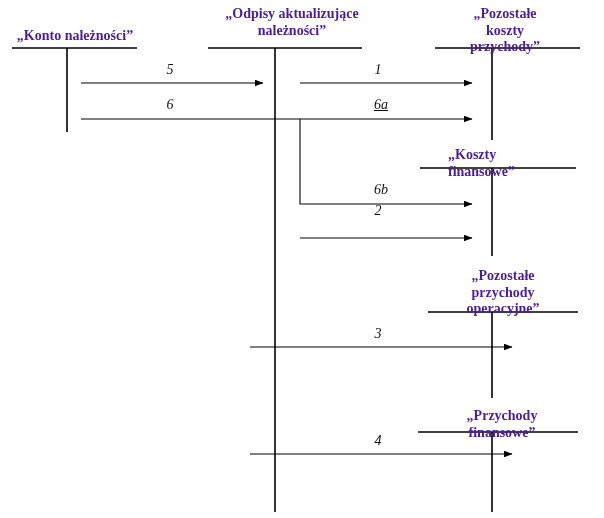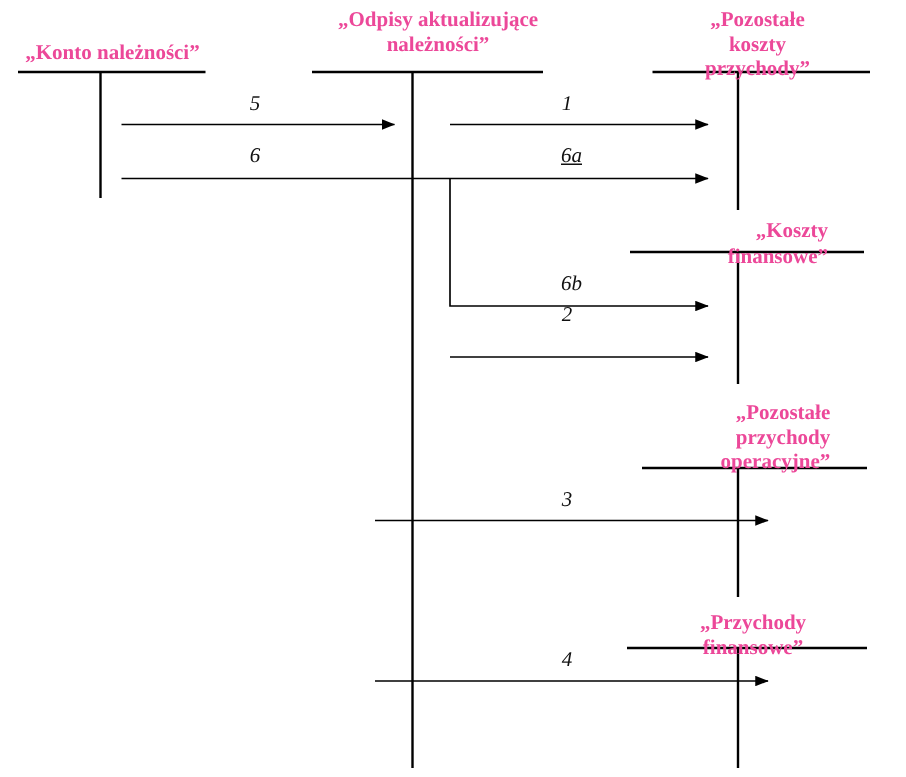--- a/index.html
+++ b/index.html
@@ -13,21 +13,21 @@
     height: 518px;
     background: #ffffff;
     font-family: "Liberation Serif", "DejaVu Serif", serif;
     overflow: hidden;
   }
   .acct-title {
     position: absolute;
     font-family: "Liberation Serif", "DejaVu Serif", serif;
     font-weight: bold;
     font-size: 14px;
-    color: #ec4899;
+    color: #4c1d95;
     text-align: center;
     line-height: 1.18;
     white-space: pre-line;
   }
   .flow-label {
     position: absolute;
     font-family: "Liberation Serif", "DejaVu Serif", serif;
     font-style: italic;
     font-size: 14px;
     color: #111111;
@@ -84,22 +84,22 @@
         <path class="flow-line" d="M 250 454 L 512 454" marker-end="url(#arrowhead)"></path>
       </g>
   </svg>
 
   <div id="account-labels">
       <div class="acct-title" style="left: 75px; top: 28px; width: auto; text-align: right; padding-left: 0px; white-space: pre-line; transform: translateX(-50%);">„Konto należności”</div>
       <div class="acct-title" style="left: 292px; top: 6px; width: auto; text-align: center; padding-left: 0px; white-space: pre-line; transform: translateX(-50%);">„Odpisy aktualizujące
 należności”</div>
       <div class="acct-title" style="left: 505px; top: 6px; width: auto; text-align: center; padding-left: 0px; white-space: pre-line; transform: translateX(-50%);">„Pozostałe koszty
 przychody”</div>
-      <div class="acct-title" style="left: 500px; top: 147px; width: auto; text-align: right; padding-left: 0px; white-space: pre-line; transform: translateX(-50%);">„Koszty finansowe”</div>
-      <div class="acct-title" style="left: 503px; top: 268px; width: auto; text-align: right; padding-left: 0px; white-space: pre-line; transform: translateX(-50%);">„Pozostałe przychody
+      <div class="acct-title" style="left: 500px; top: 147px; width: auto; text-align: left; padding-left: 0px; white-space: pre-line; transform: translateX(-50%);">„Koszty finansowe”</div>
+      <div class="acct-title" style="left: 503px; top: 268px; width: auto; text-align: center; padding-left: 0px; white-space: pre-line; transform: translateX(-50%);">„Pozostałe przychody
 operacyjne”</div>
       <div class="acct-title" style="left: 502px; top: 408px; width: auto; text-align: center; padding-left: 0px; white-space: pre-line; transform: translateX(-50%);">„Przychody finansowe”</div>
     </div>
   <div id="flow-labels">
       <div class="flow-label" style="left: 170px; top: 62px; transform: translateX(-50%);">5</div>
       <div class="flow-label" style="left: 170px; top: 97px; transform: translateX(-50%);">6</div>
       <div class="flow-label" style="left: 378px; top: 62px; transform: translateX(-50%);">1</div>
       <div class="flow-label" style="left: 381px; top: 97px; transform: translateX(-50%); text-decoration: underline;">6a</div>
       <div class="flow-label" style="left: 381px; top: 182px; transform: translateX(-50%);">6b</div>
       <div class="flow-label" style="left: 378px; top: 203px; transform: translateX(-50%);">2</div>

